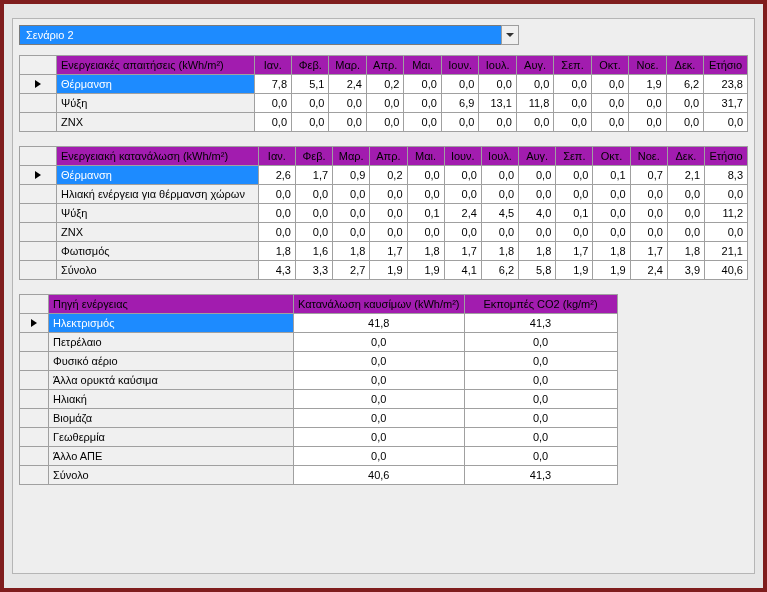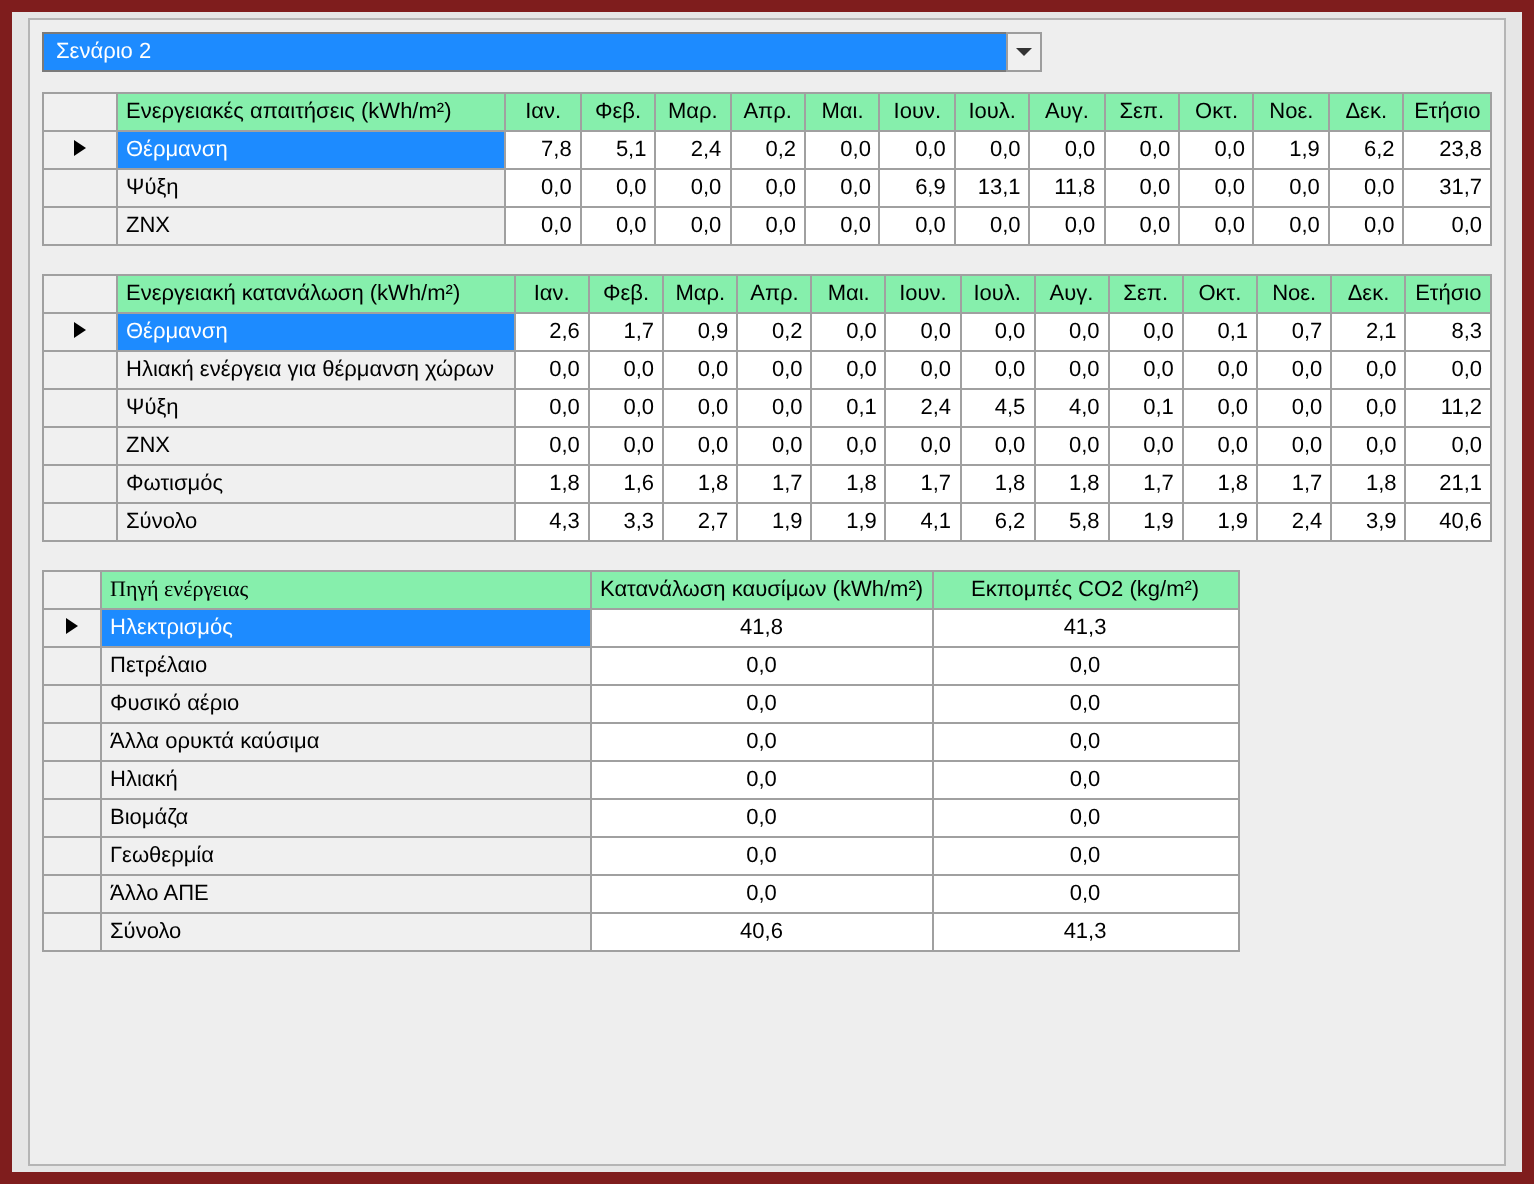--- a/index.html
+++ b/index.html
@@ -7,23 +7,23 @@
     padding: 0;
     font-family: "Segoe UI", Tahoma, Arial, sans-serif;
     font-size: 11px;
     background: #e6e6e6;
     color: #000;
   }
   .outer {
     width: 767px;
     height: 592px;
     background: #e6e6e6;
-    border: 6px solid #7f1d1d;
+    border: 4px solid #7f1d1d;
     box-sizing: border-box;
-    padding: 3px 8px;
+    padding: 14px 8px;
     overflow: hidden;
   }
   .content-panel{
     background:#eeeeee;
     border:1px solid #b5b5b5;
     box-sizing:border-box;
     width:100%;
     height:100%;
     padding:6px 6px;
   }
@@ -72,21 +72,21 @@
   }
   th, td {
     border: 1px solid #a0a0a0;
     padding: 1px 4px;
     font-weight: normal;
     height: 16px;
     white-space: nowrap;
     text-align: right;
   }
   th {
-    background: #86efac;
+    background: #a21caf;
     text-align: center;
   }
   th.rowlabel, td.rowlabel {
     text-align: left;
   }
   td.rowlabel {
     background: #f0f0f0;
   }
   .row-handle {
     width: 20px;
@@ -105,21 +105,21 @@
     display: inline-block;
     width: 0; height: 0;
     border-top: 4px solid transparent;
     border-bottom: 4px solid transparent;
     border-left: 6px solid #000;
   }
   .months-table th.label-col { width: 272px; }
   .months-table th.mcol { width: 30px; }
   .months-table th.ycol { width: 40px; }
   .months-table td { min-width:28px; }
-  .source-table th.label-col{ width:236px;font-family:Liberation Serif, serif;}
+  .source-table th.label-col{ width:236px;}
   .source-table th.valcol{ width:144px;margin-left:45px;}
   .source-table td.val { text-align:center; }
 </style>
 </head>
 <body>
 
 <div class="outer">
  <div class="content-panel">
 
   <div class="select-wrap">

